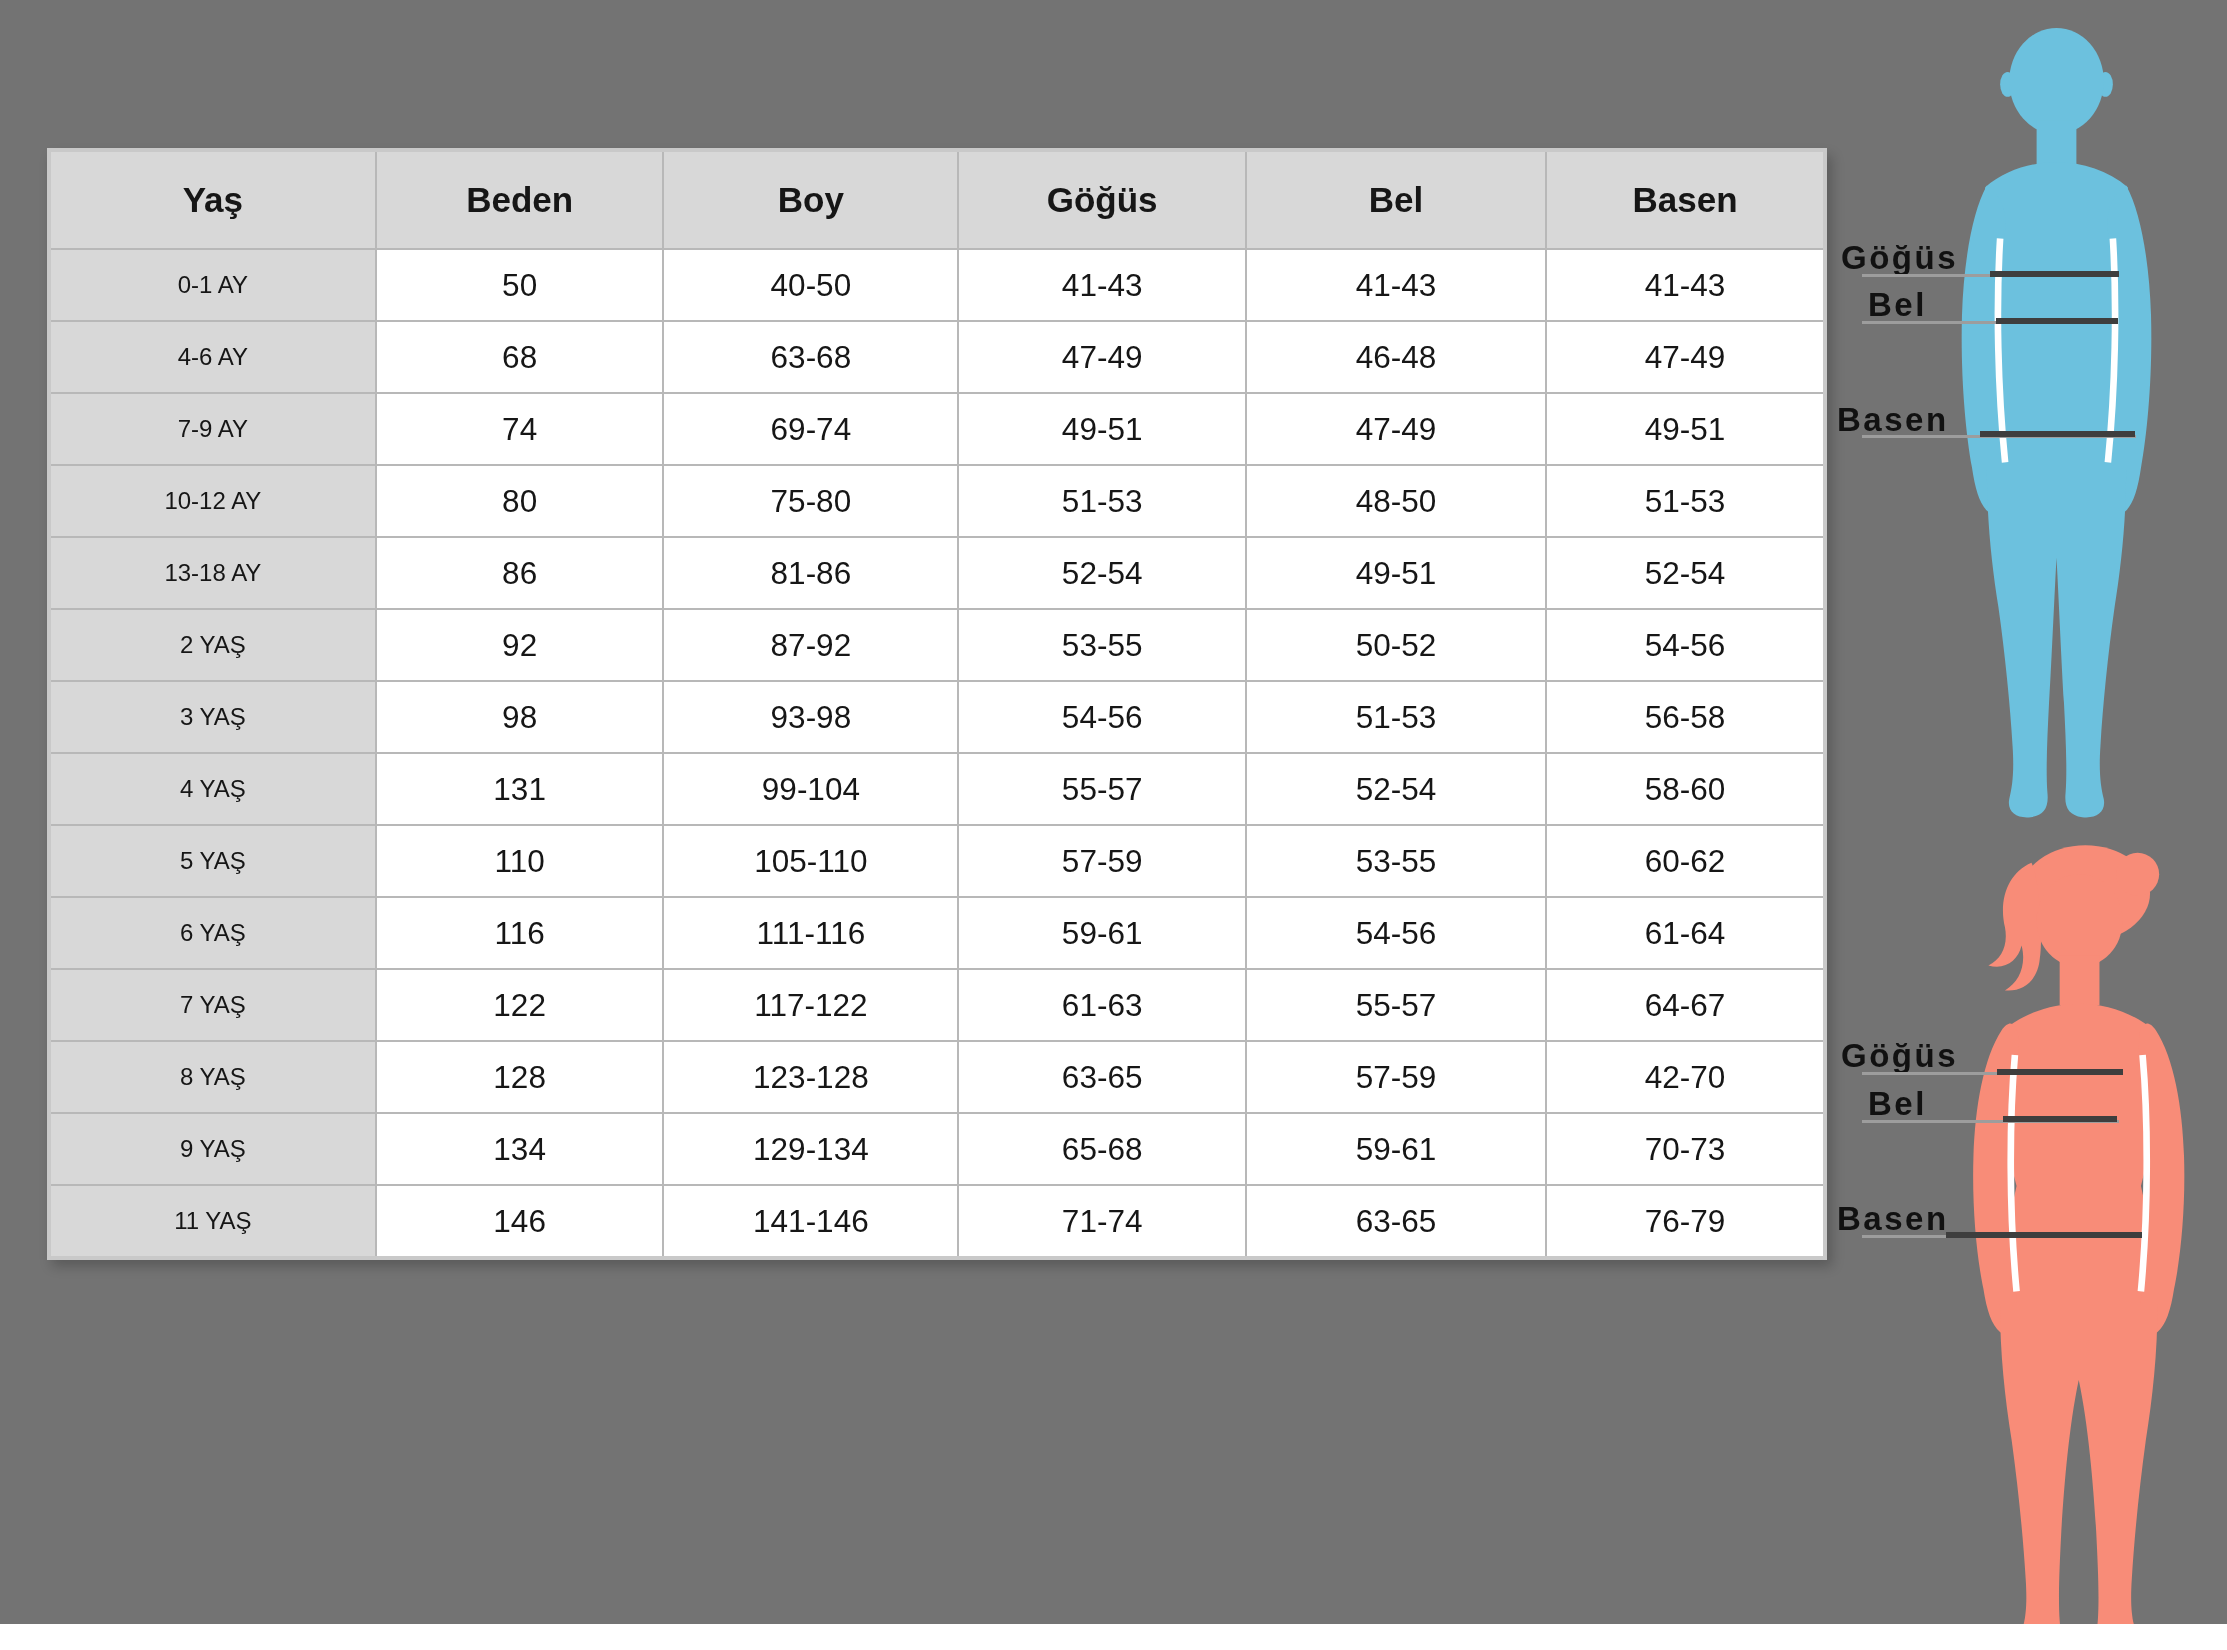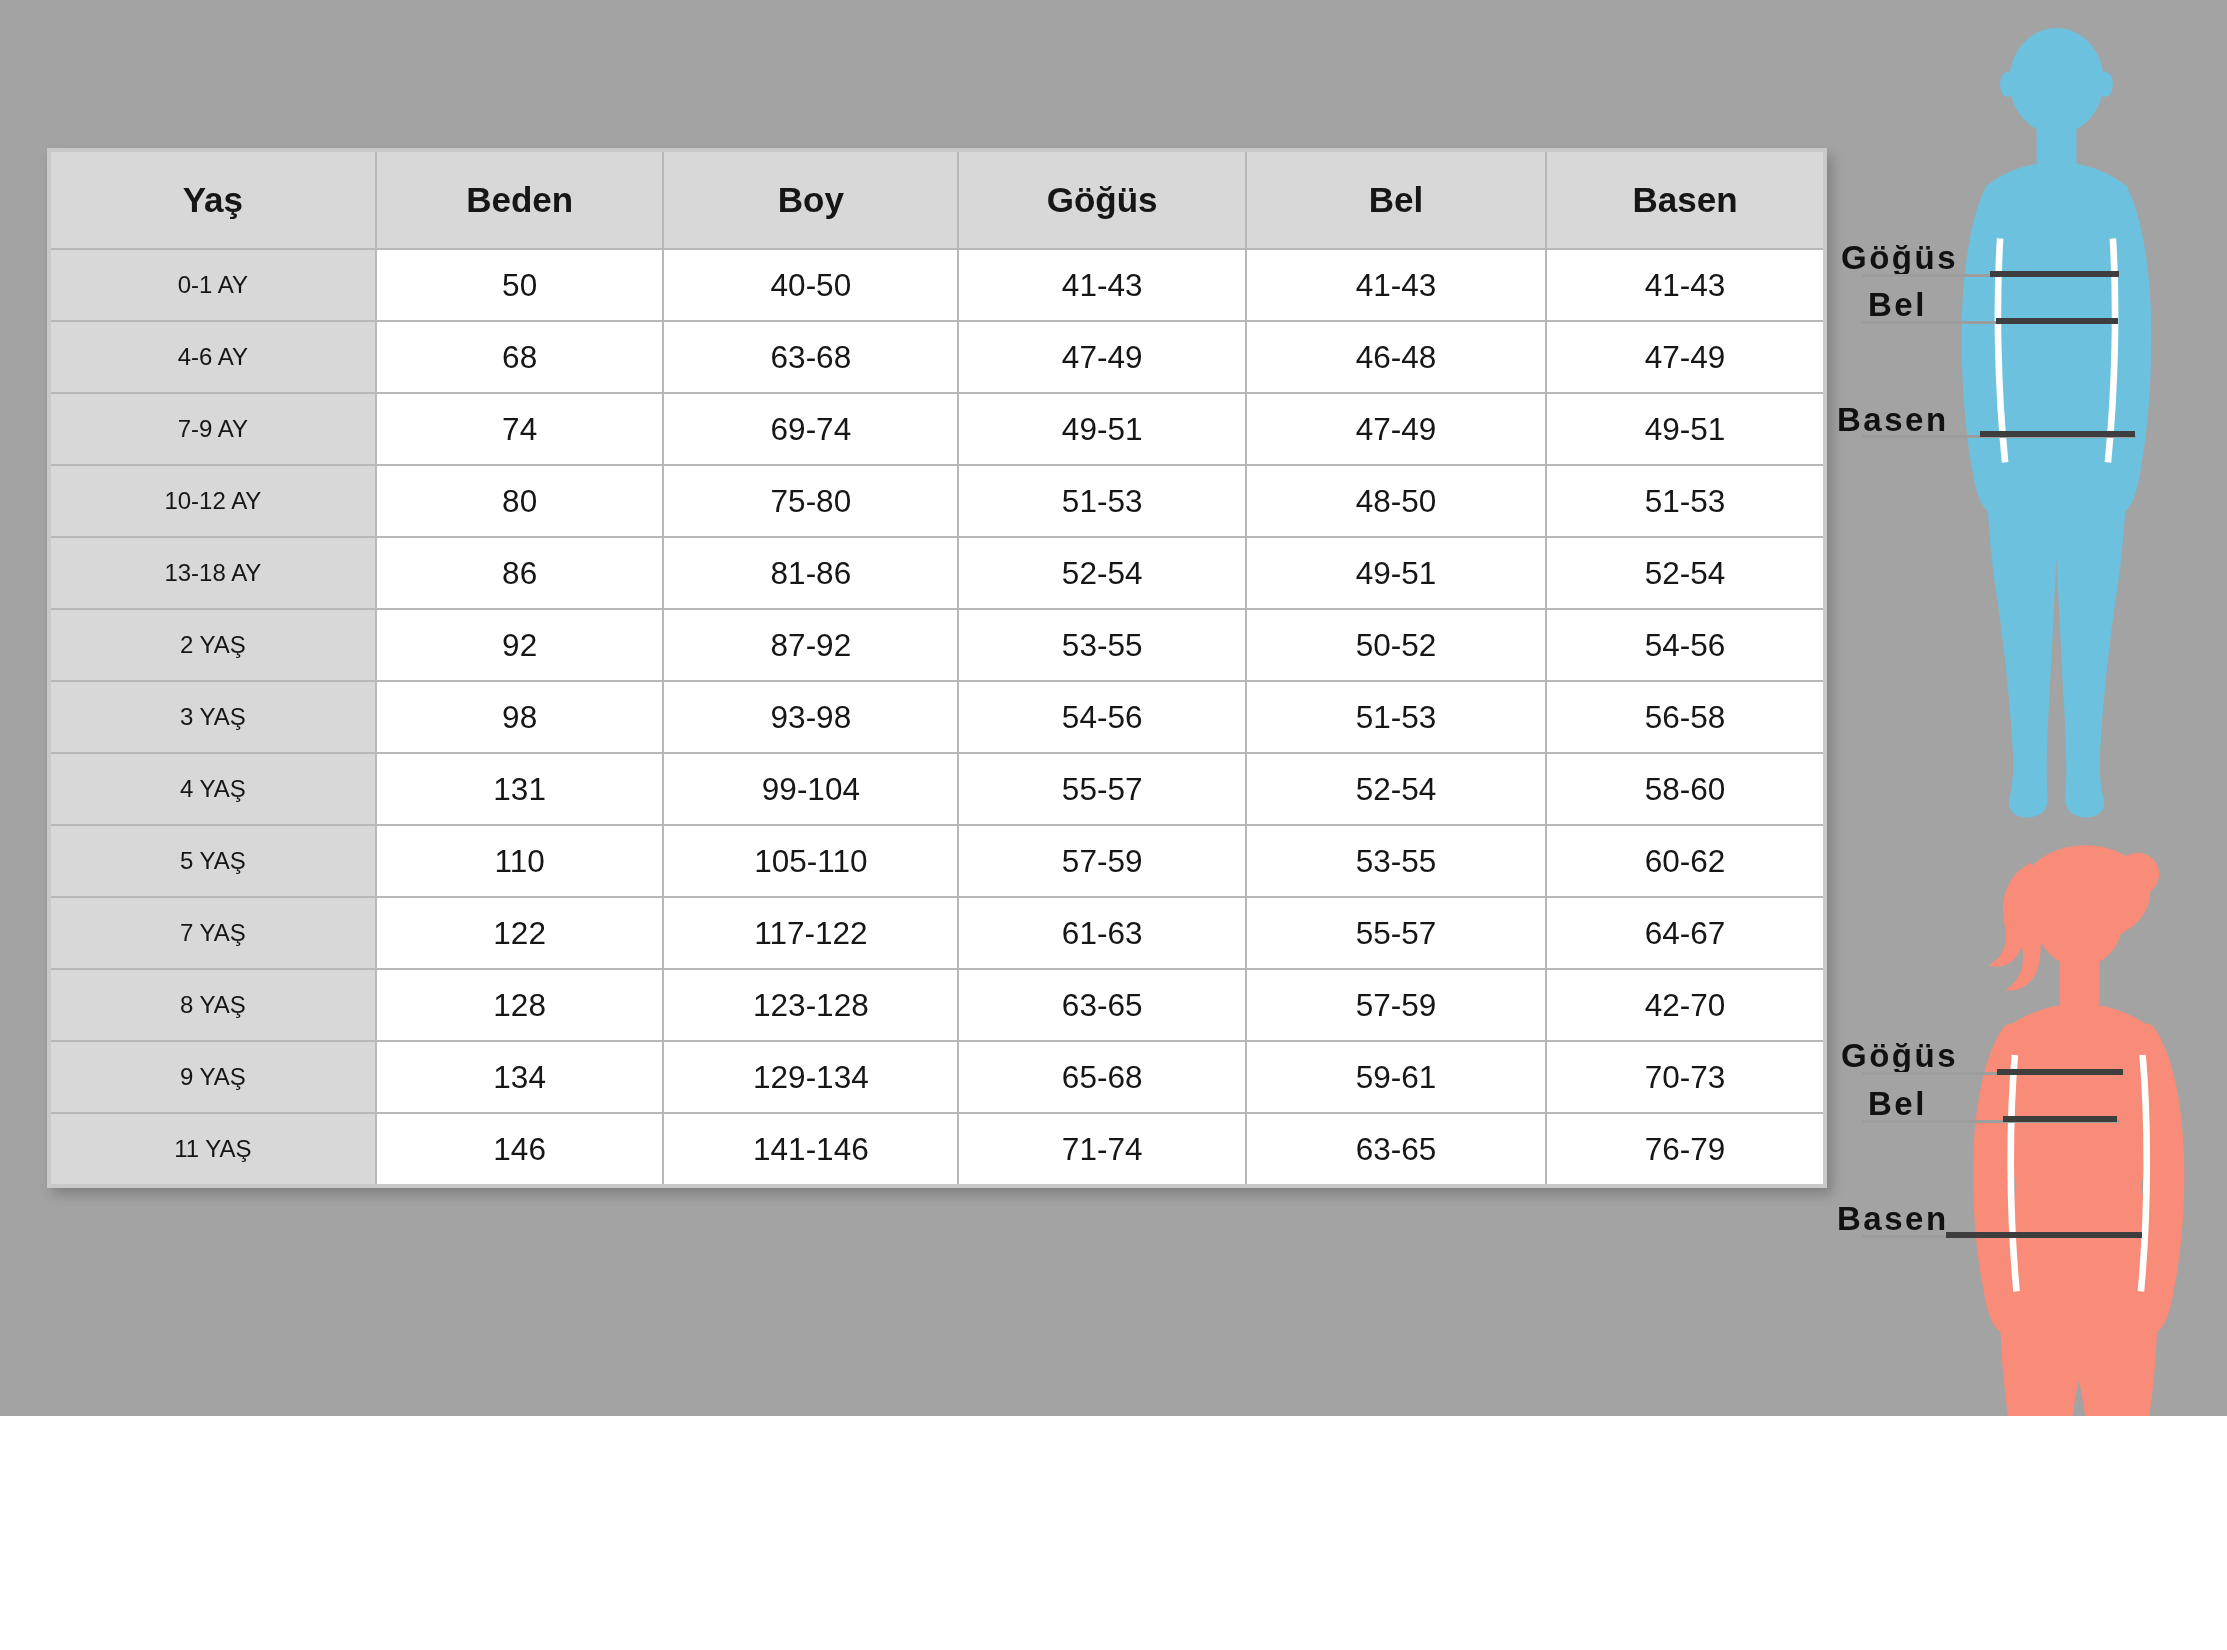--- a/index.html
+++ b/index.html
@@ -1,17 +1,17 @@
 <!DOCTYPE html>
 <html style="font-size:13.3px"><head>
 <meta charset="utf-8">
 <style>
   html,body{margin:0;padding:0;background:#fff;}
   .screen{
-    position:relative;width:2227px;height:1416px;background:#a3a3a3;overflow:hidden;
+    position:relative;width:2227px;height:1624px;background:#737373;overflow:hidden;
     font-family:"Liberation Sans", sans-serif;color:#161616;
   }
   
   .size-table-wrap{
     position:absolute;left:47px;top:148px;width:1780px;
     box-shadow:5px 6.6px 11.6px rgba(0,0,0,0.22);
   }
   table.size-table{
     width:100%;border-collapse:collapse;table-layout:fixed;background:#fff;
     border:4.1px solid #c9c9c9;
@@ -125,20 +125,28 @@
             <td>52-54</td>
             <td>58-60</td>
           </tr>
           <tr>
             <td>5 YAŞ</td>
             <td>110</td>
             <td>105-110</td>
             <td>57-59</td>
             <td>53-55</td>
             <td>60-62</td>
+          </tr>
+          <tr>
+            <td>6 YAŞ</td>
+            <td>116</td>
+            <td>111-116</td>
+            <td>59-61</td>
+            <td>54-56</td>
+            <td>61-64</td>
           </tr>
           <tr>
             <td>7 YAŞ</td>
             <td>122</td>
             <td>117-122</td>
             <td>61-63</td>
             <td>55-57</td>
             <td>64-67</td>
           </tr>
           <tr>

